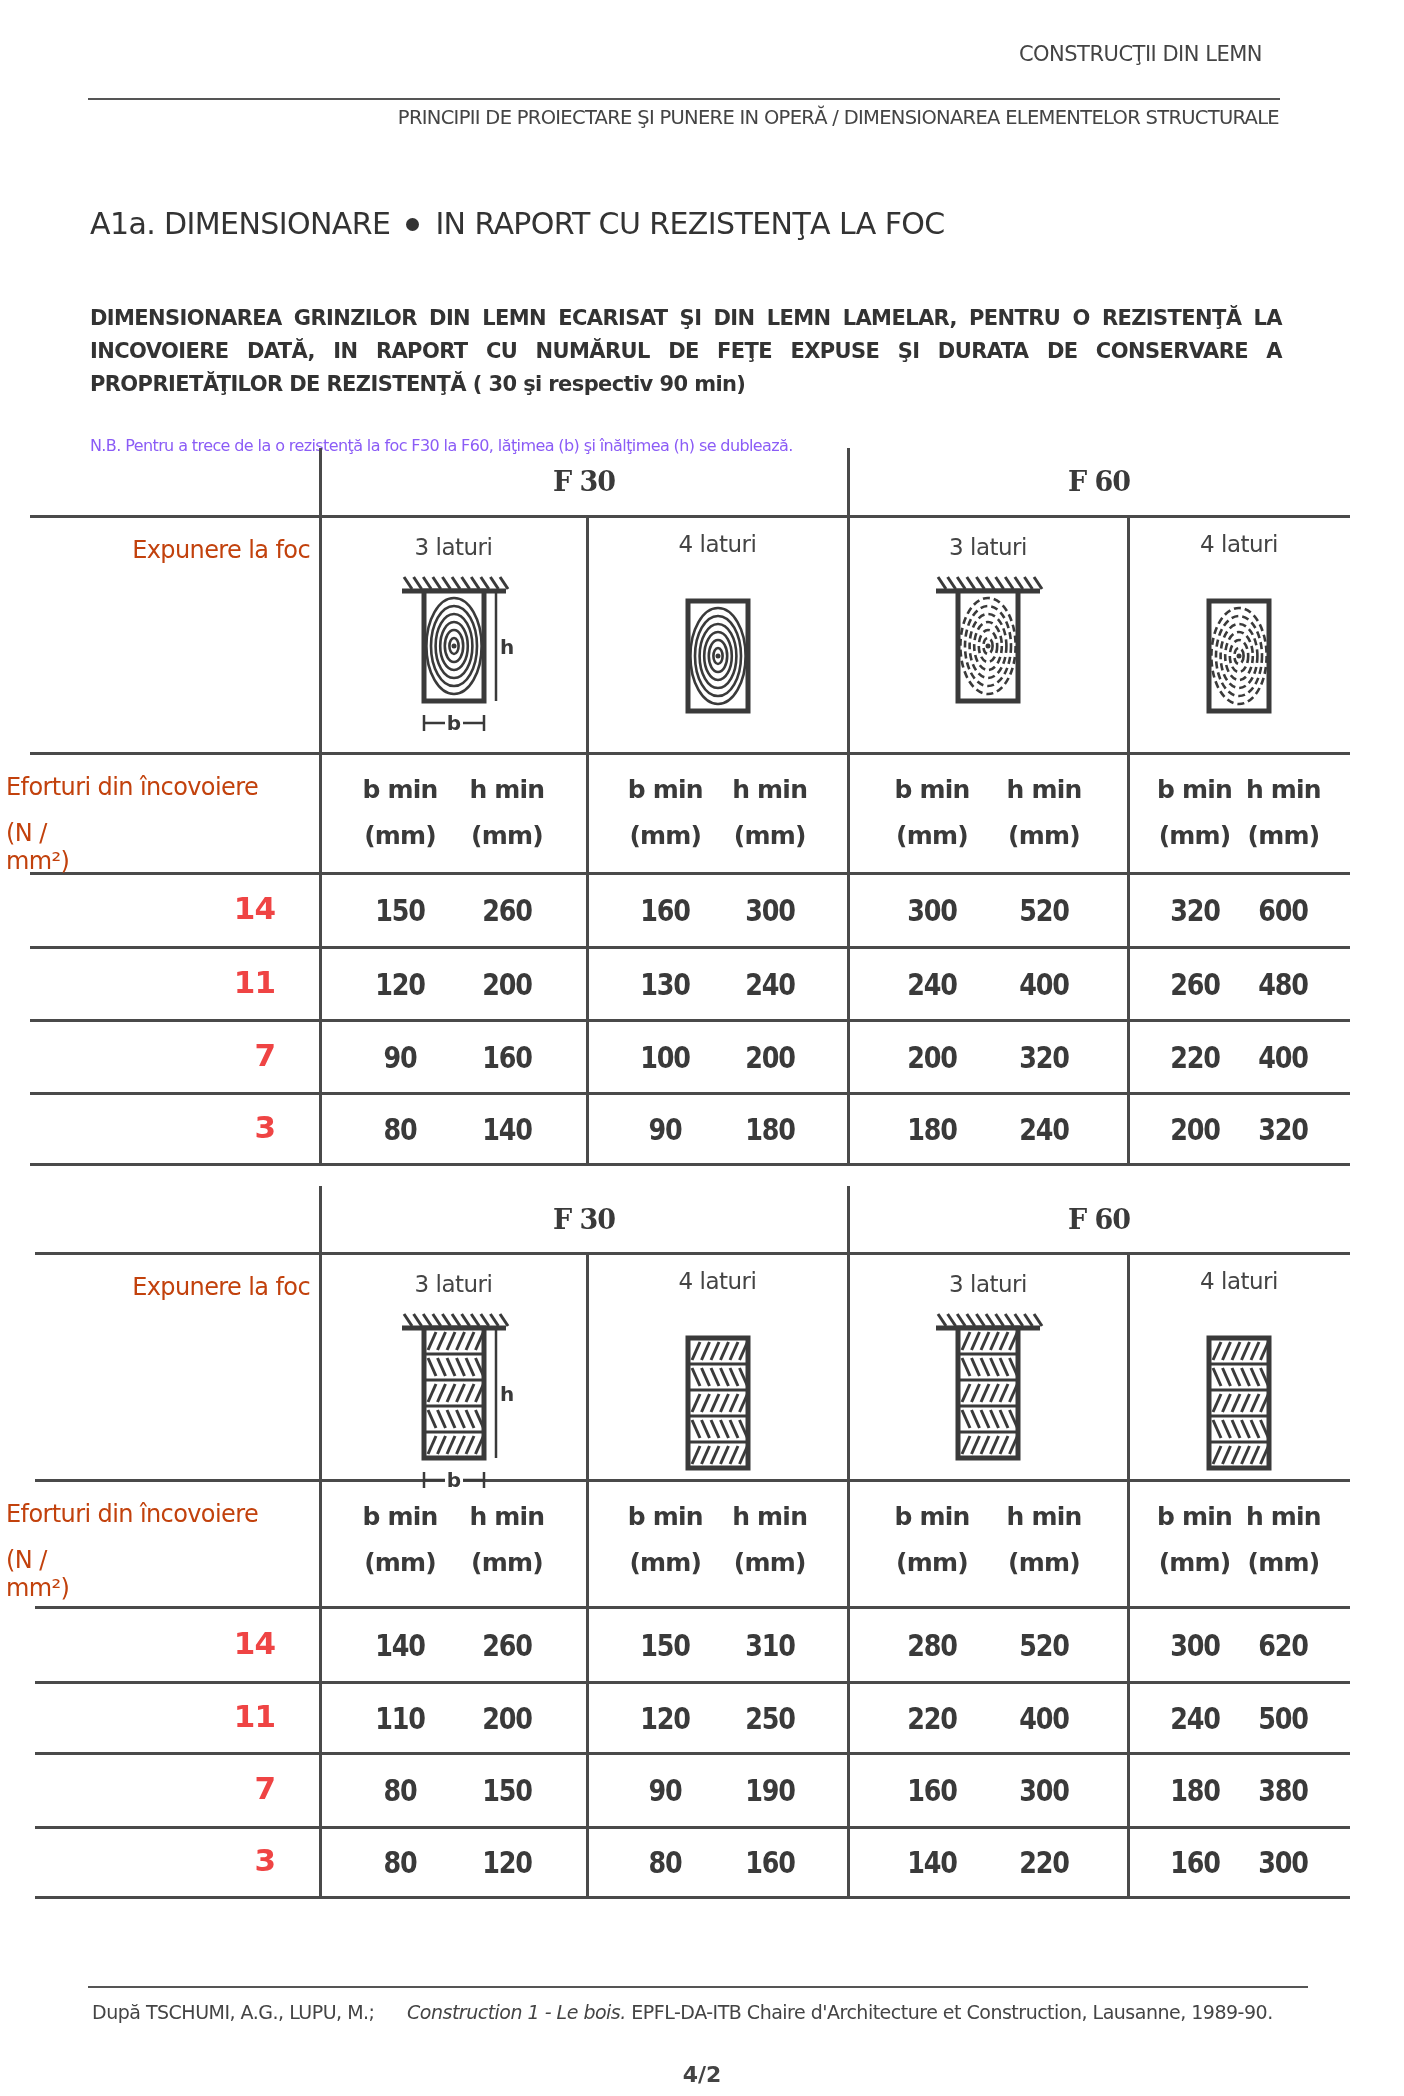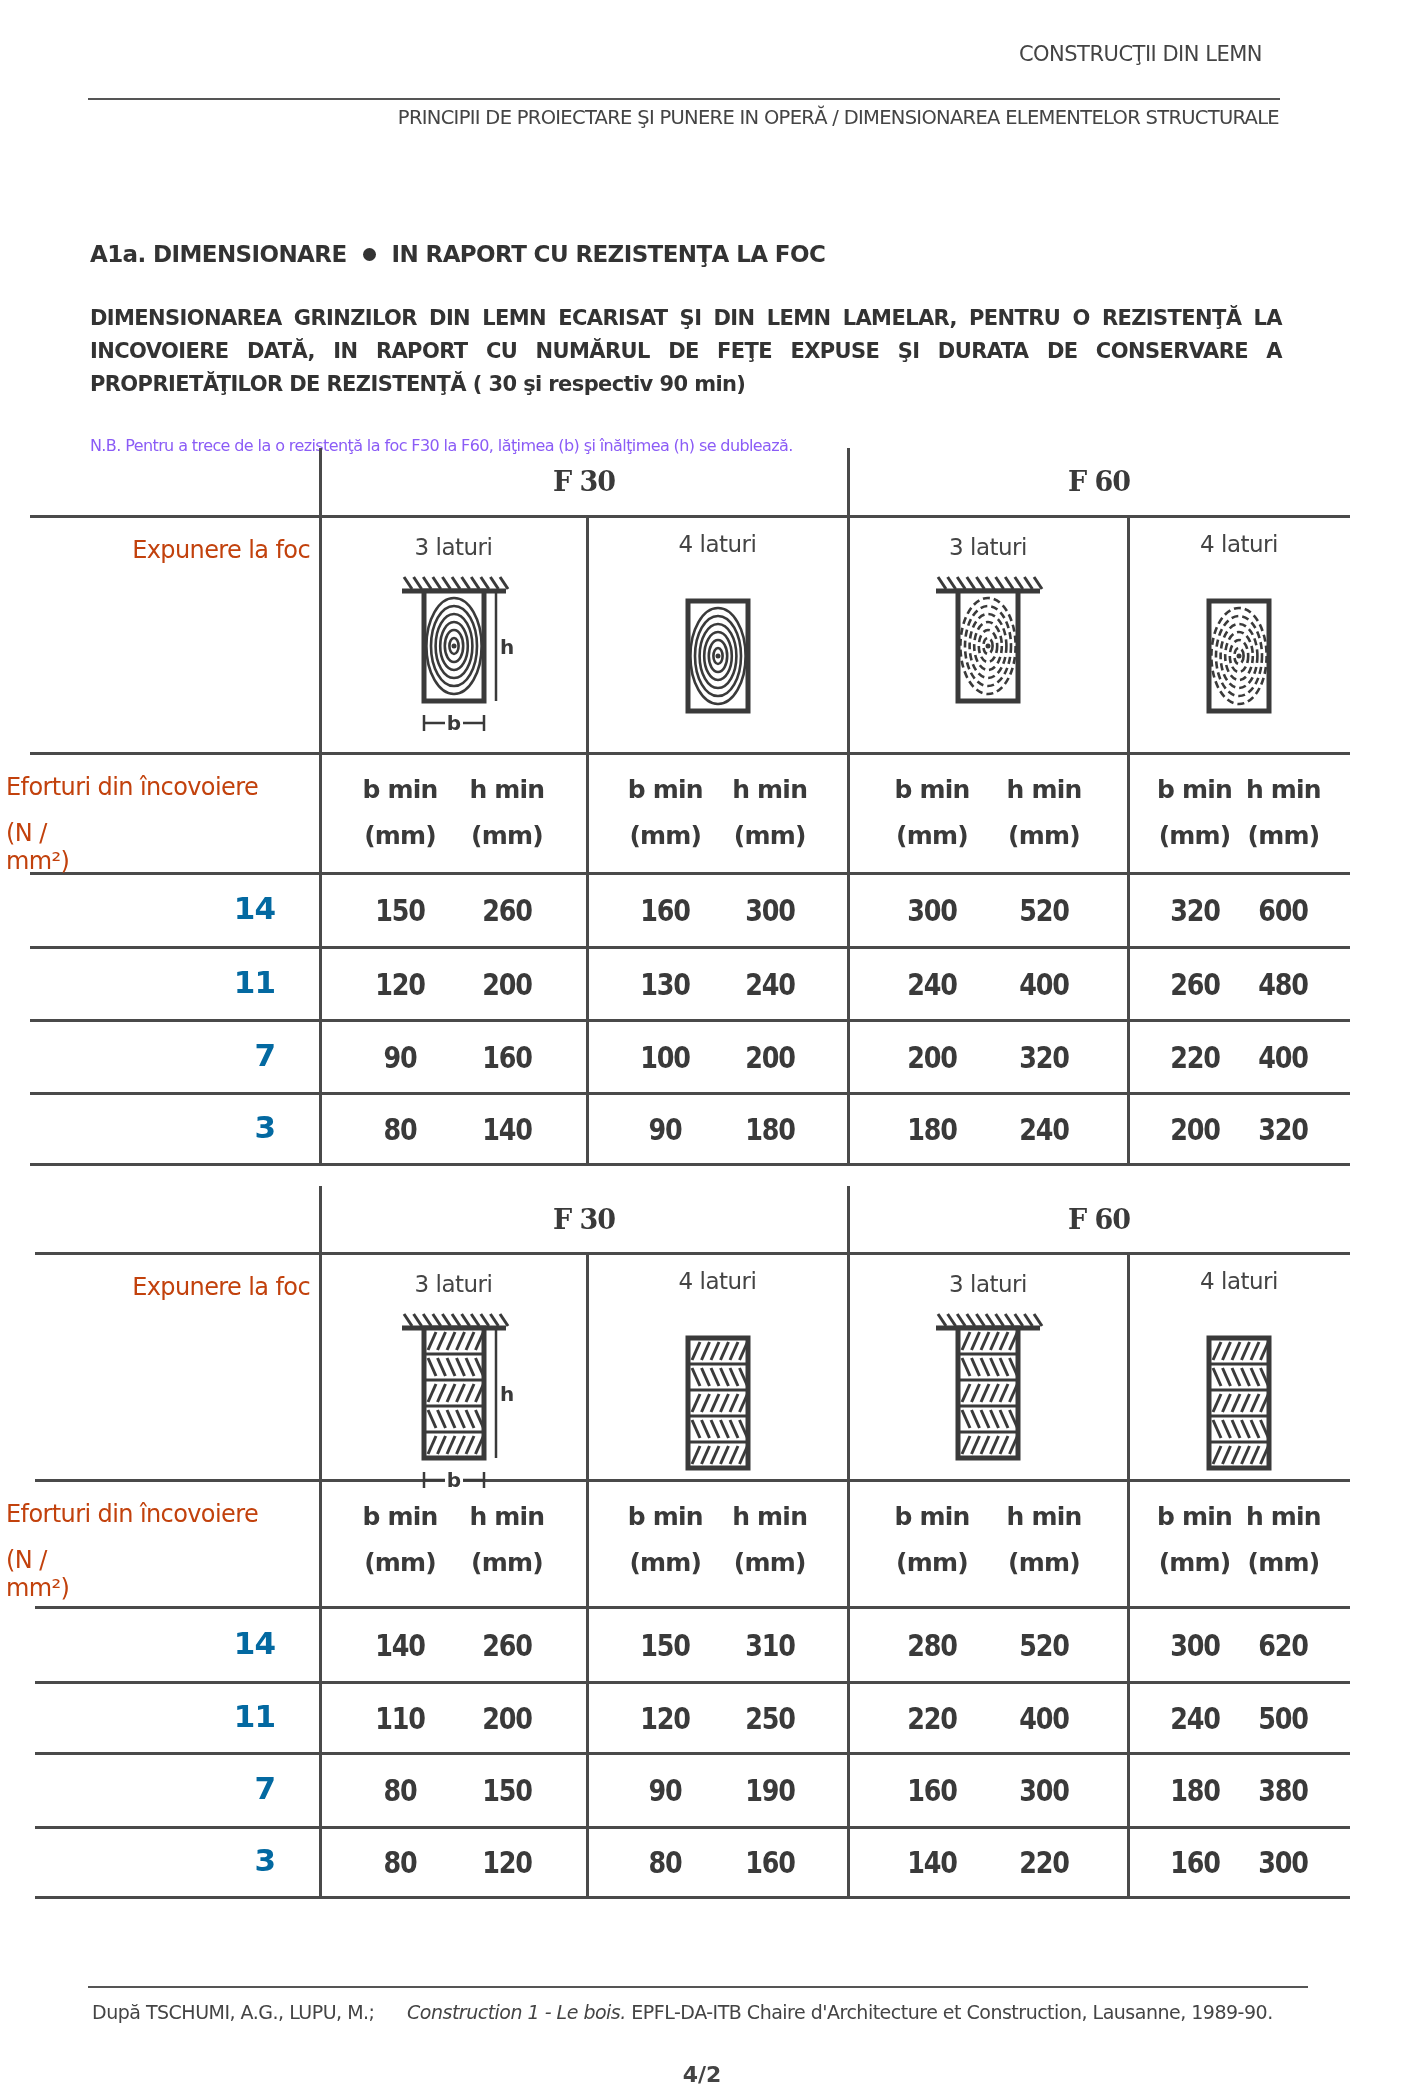--- a/index.html
+++ b/index.html
@@ -2,33 +2,33 @@
 <html><head>
 <meta charset="utf-8">
 <style>
   html, body { margin: 0; padding: 0; background: #ffffff; }
   body { width: 1404px; height: 2096px; position: relative; overflow: hidden;
          font-family: "DejaVu Sans", sans-serif; color: #3a3a3a; }
   .abs { position: absolute; }
   .hdr-top { right: 142px; top: 42px; font-size: 21px; letter-spacing: -0.5px; color: #444; }
   .hdr-rule { left: 88px; width: 1192px; top: 98px; height: 2px; background: #555; }
   .hdr-sub { right: 125px; top: 106px; font-size: 19.5px; letter-spacing: -0.7px; color: #444; }
-  .sec-title { left: 90px; top: 206px; font-size: 23px; font-weight: bold; letter-spacing: -0.6px; color: #333; margin-top: 35px; }
+  .sec-title { left: 90px; top: 206px; font-size: 30px; font-weight: normal; letter-spacing: -0.6px; color: #333; }
   .sec-title .bullet { display: inline-block; width: 13px; height: 13px; border-radius: 50%; background: #333; margin: 0 16px 3px 16px; vertical-align: middle; }
   .para { left: 90px; top: 302px; width: 1192px; font-size: 21px; font-weight: bold; line-height: 33px; letter-spacing: -0.6px; color: #333; text-align: justify; }
   .nb { left: 90px; top: 436px; font-size: 16px; letter-spacing: -0.6px; color: #8b5cf6; }
   .line { position: absolute; background: #4a4a4a; }
   .h { height: 3px; }
   .v { width: 3px; }
   .fhead { font-family: "DejaVu Serif", serif; font-weight: bold; font-size: 27px; color: #3a3a3a; letter-spacing: -1px; }
   .lbl { font-size: 24px; color: #c2410c; letter-spacing: -0.6px; }
   .lat { font-size: 23px; color: #444; letter-spacing: -0.5px; text-align: center; }
   .colh { font-size: 25px; font-weight: bold; color: #3a3a3a; text-align: center; line-height: 46px; letter-spacing: -0.8px; }
   .num { font-size: 31px; font-weight: bold; color: #3a3a3a; text-align: center; letter-spacing: -1.5px; transform: scaleX(0.82); }
-  .rowlbl { font-size: 31px; font-weight: bold; color: #0369a1; text-align: right; letter-spacing: -1px; }
+  .rowlbl { font-size: 31px; font-weight: bold; color: #ef4444; text-align: right; letter-spacing: -1px; }
   .foot-rule { left: 88px; width: 1220px; top: 1986px; height: 2px; background: #555; }
   .cite { left: 92px; top: 1998px; width: 1220px; font-size: 19px; line-height: 29px; letter-spacing: -0.5px; color: #444; }
   .cite i { font-style: italic; margin-left: 27px; }
   .pageno { left: 0; width: 1404px; top: 2062px; text-align: center; font-size: 22px; font-weight: bold; color: #444; }
   svg { position: absolute; overflow: visible; }
 </style>
 </head>
 <body>
 
 <div class="abs hdr-top">CONSTRUCŢII DIN LEMN</div>

